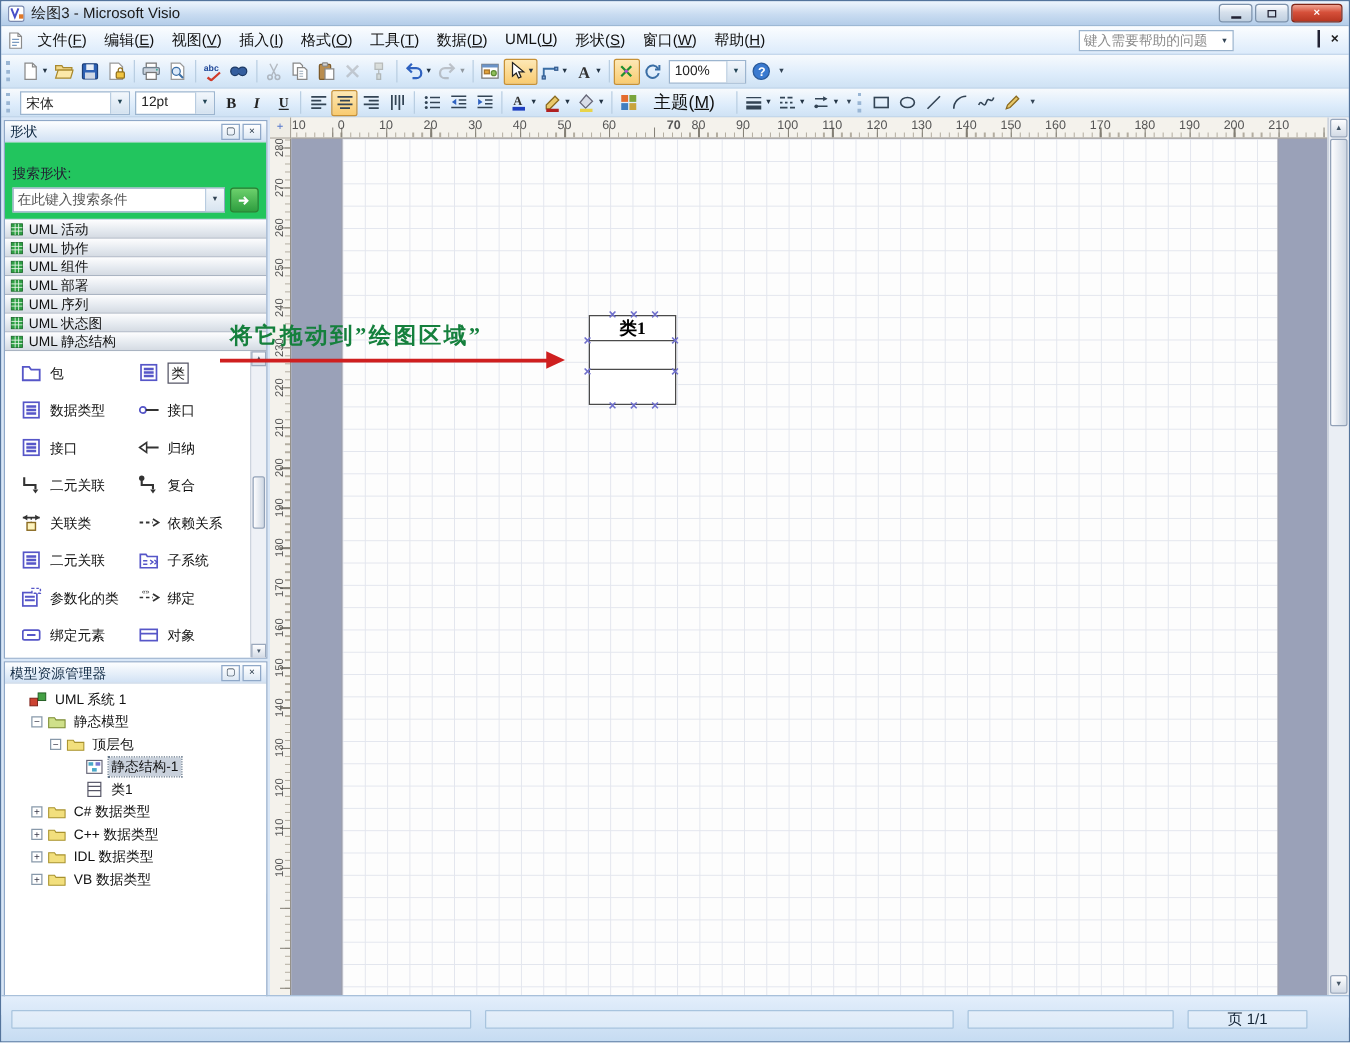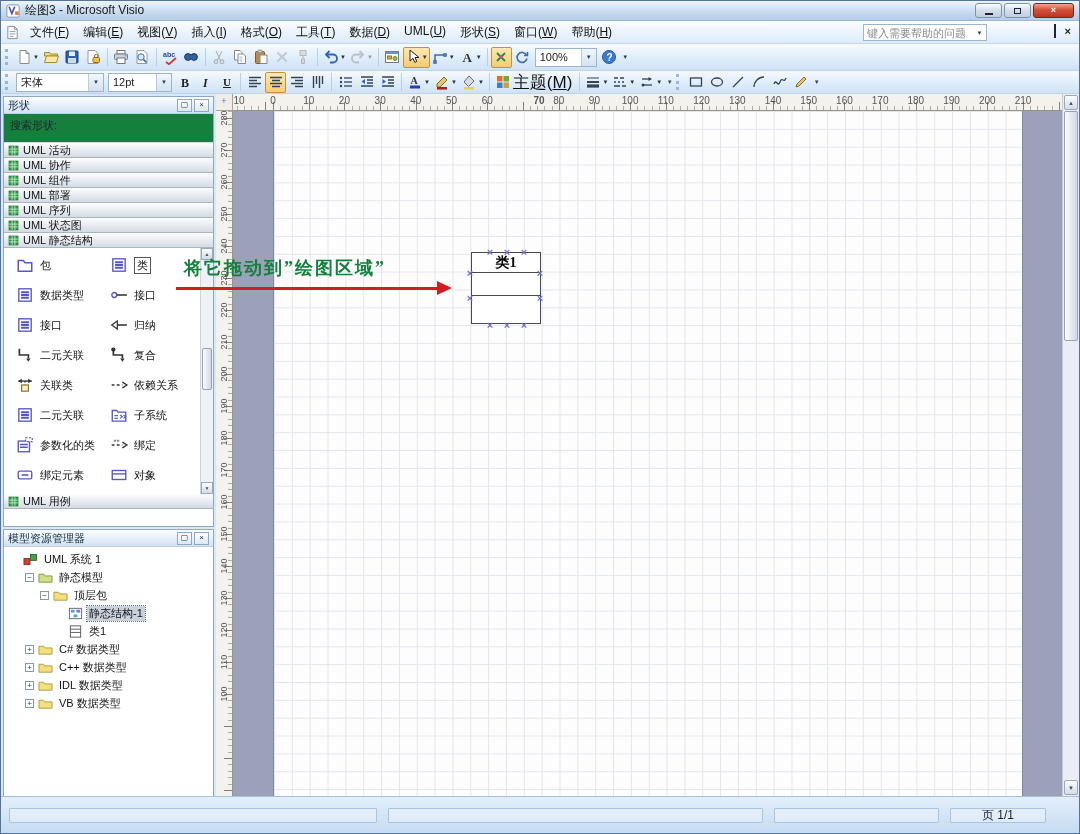--- a/index.html
+++ b/index.html
@@ -32,40 +32,40 @@
   
   .toolbar{position:absolute;left:0;right:0;display:flex;align-items:center;padding:0 3px;
     background:linear-gradient(#f7fafd,#ddecfb 60%,#cfe2f4);border-bottom:1px solid #c0d4e8}
   .toolbar.std{top:43px;height:27px}
   .toolbar.fmt{top:70px;height:23px}
   .tb-grip{width:5px;height:16px;border-left:3px dotted #9ab6d4;margin:0 4px 0 1px}
   .tb-btn{height:21px;min-width:21px;display:flex;align-items:center;justify-content:center;border:1px solid transparent;border-radius:2px;padding:0 1px;background:transparent}
   .tb-btn .ic svg{width:16px;height:16px}
   .tb-btn.active{background:linear-gradient(#fde8b5,#f9cb70);border-color:#c79136}
   .tb-btn.disabled{opacity:.45;filter:grayscale(.8)}
-  .tb-btn .lbl{font-size:17px;margin:0 2px;color:#111;white-space:nowrap}
+  .tb-btn .lbl{font-size:14px;margin:0 12px;color:#111;white-space:nowrap}
   .dd{font-size:6px;color:#234;margin-left:1px}
   .sep{width:1px;height:18px;background:#b9cee2;margin:0 3px}
   .tb-opt{width:11px;height:21px;display:flex;flex-direction:column;align-items:center;justify-content:center;font-size:6px;color:#345}
   .combo{height:19px;background:#fff;border:1px solid #9cb5cf;display:flex;align-items:center;font-size:11px;color:#222;margin:0 2px}
   .combo .val{padding:0 4px;flex:1;white-space:nowrap;overflow:hidden}
   .combo .arrow{width:15px;height:100%;display:flex;align-items:center;justify-content:center;font-size:6px;color:#245;
     background:linear-gradient(#f2f7fc,#d4e2f0);border-left:1px solid #b8cce0}
   .combo.font{width:88px}.combo.size{width:64px}.combo.zoom{width:62px}
 
   
   .left-col{position:absolute;left:0;top:93px;width:215px;bottom:21px;background:#d9e7f7}
   .panel{position:absolute;left:2px;right:2px;border:1px solid #8fa8c8;background:#fff;overflow:hidden}
   .shapes-panel{top:2px;height:431px}
   .model-panel{top:435px;bottom:2px}
   .panel-header{height:17px;background:linear-gradient(#fdfeff,#d2e2f4);border-bottom:1px solid #c0d0e4;display:flex;align-items:center;padding:0 4px;font-size:11px;color:#102a44}
   .panel-header .t{flex:1}
   .panel-hbtn{width:15px;height:13px;border:1px solid #8fa8c8;background:linear-gradient(#fff,#dde8f4);margin-left:2px;
     display:flex;align-items:center;justify-content:center;font-size:8px;color:#234;line-height:1}
-  .search-block{padding:4px 6px 5px;background:#15803d;border-bottom:1px solid #d0dcea}
+  .search-block{padding:17px 6px 5px;background:#22c55e;border-bottom:1px solid #d0dcea}
   .search-label{font-size:11px;color:#223;margin-bottom:4px}
   .search-row{display:flex;height:20px;align-items:stretch}
   .search-input{flex:1;display:flex;border:1px solid #92aac4;background:#fff}
   .search-input input{flex:1;min-width:0;border:none;outline:none;font-size:11px;color:#444;padding:0 3px;background:transparent;font-family:inherit}
   .search-input input::placeholder{color:#555}
   .search-dd{width:15px;display:flex;align-items:center;justify-content:center;font-size:6px;color:#345;
     background:linear-gradient(#f4f8fc,#d8e4f0);border-left:1px solid #b8cce0}
   .search-go{width:23px;margin-left:4px;border:1px solid #2e7d32;border-radius:3px;background:linear-gradient(#6cd06c,#2f9e3f);
     display:flex;align-items:center;justify-content:center}
   .search-go svg{width:13px;height:13px}
@@ -636,20 +636,33 @@
 
   <div class="left-col">
     <div class="panel shapes-panel">
       <div class="panel-header">
         <span class="t">形状</span>
         <span class="panel-hbtn">▢</span>
         <span class="panel-hbtn">×</span>
       </div>
       <div class="search-block">
         <div class="search-label">搜索形状:</div>
+        <div class="search-row">
+          <div class="search-input">
+            <input placeholder="在此键入搜索条件" style="">
+            <span class="search-dd">▼</span>
+          </div>
+          <div class="search-go">
+            <span class="ic">
+                <svg viewBox="0 0 16 16">
+                  <path d="M2.5 8h8.5M7.5 4.5L11 8l-3.5 3.5" stroke="#fff" stroke-width="2" fill="none"></path>
+                </svg>
+              </span>
+          </div>
+        </div>
       </div>
       <div id="stencil-top">
           <div class="stencil-tab">
             <span class="ic">
               <svg viewBox="0 0 16 16">
                 <rect x="1.5" y="1.5" width="13" height="13" fill="#2ea044" stroke="#1a6a2a"></rect>
                 <path d="M1.5 6h13M1.5 10h13M6 1.5v13M10 1.5v13" stroke="#eaf6ea"></path>
               </svg>
             </span>
             <span>UML 活动</span>

